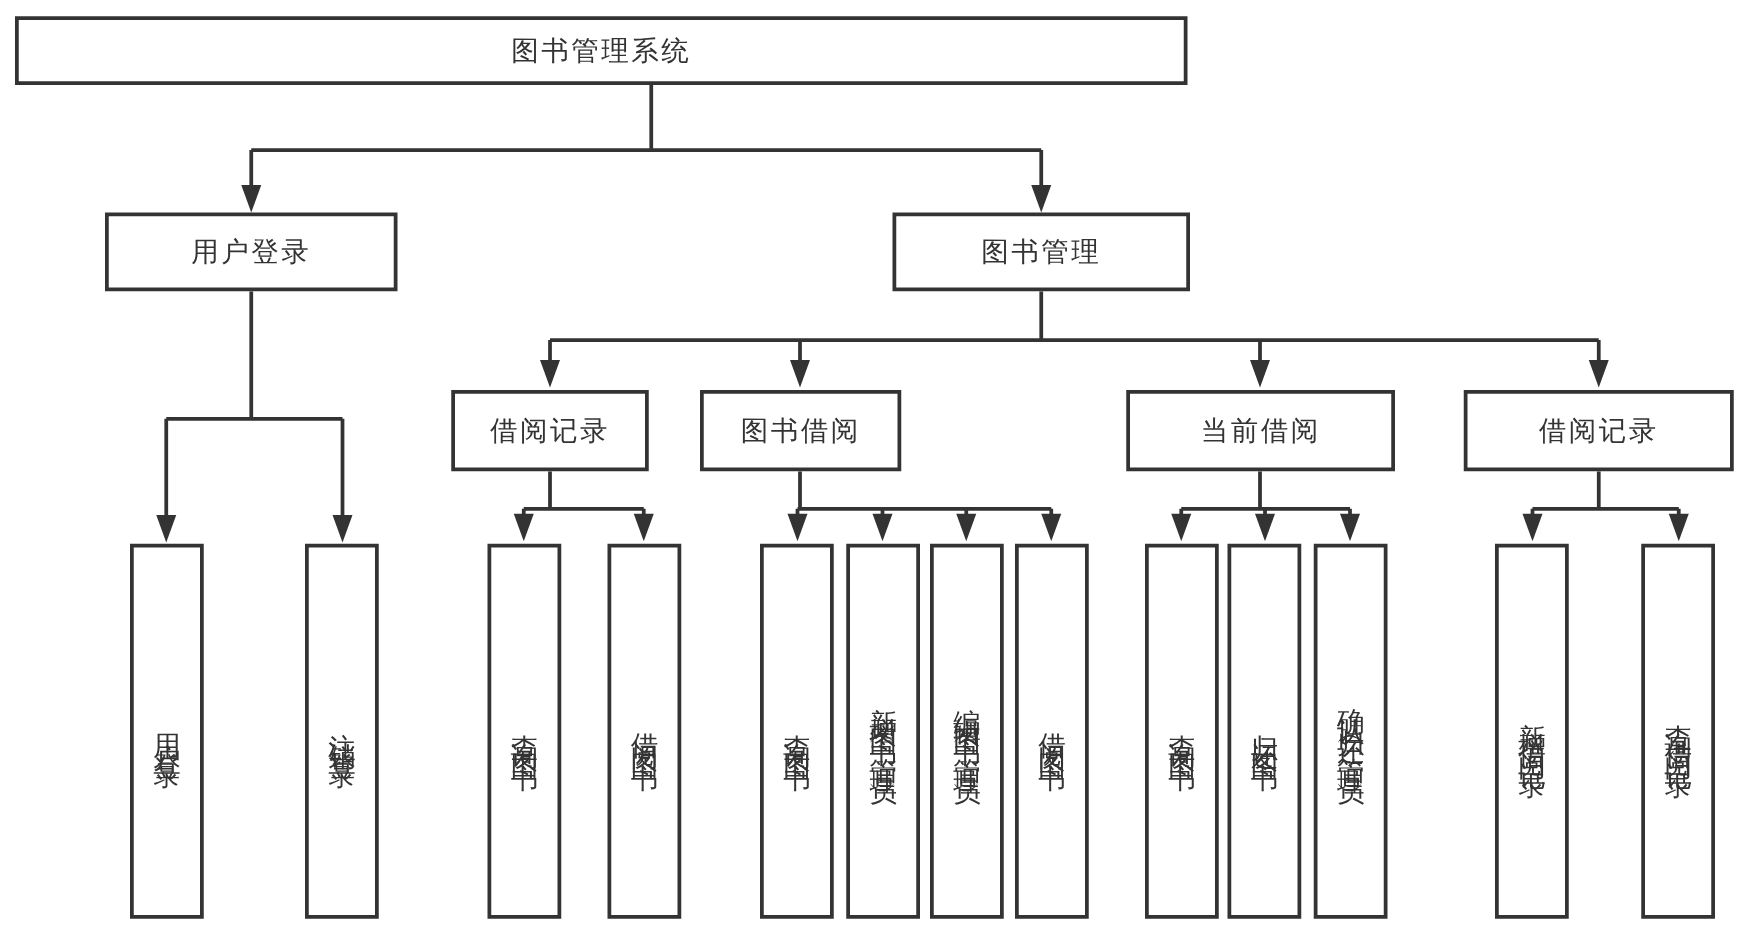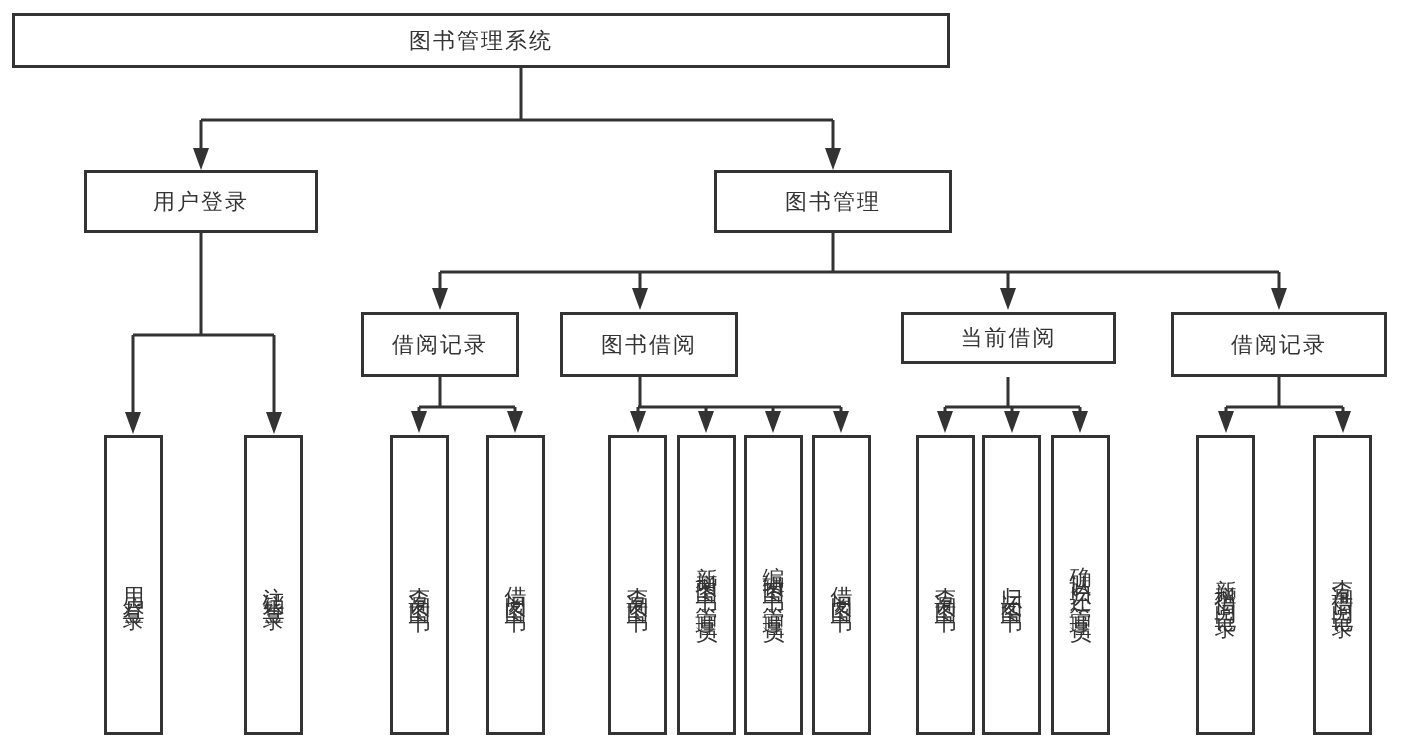--- a/index.html
+++ b/index.html
@@ -115,24 +115,24 @@
   <div class="box h" style="left:84px;top:170px;width:234px;height:63px">
     <span>用户登录</span>
   </div>
   <div class="box h" style="left:714px;top:170px;width:238px;height:63px">
     <span>图书管理</span>
   </div>
 
   <div class="box h" style="left:361px;top:312px;width:158px;height:65px">
     <span>借阅记录</span>
   </div>
-  <div class="box h" style="left:560px;top:312px;width:178px;height:65px">
+  <div class="box h" style="left:560px;top:312px;width:161px;height:65px">
     <span>图书借阅</span>
   </div>
-  <div class="box h" style="left:901px;top:312px;width:215px;height:52px">
+  <div class="box h" style="left:901px;top:312px;width:215px;height:65px">
     <span>当前借阅</span>
   </div>
   <div class="box h" style="left:1171px;top:312px;width:216px;height:65px">
     <span>借阅记录</span>
   </div>
 
   <div class="box v" style="left:104px;top:435px;width:59px;height:300px">
     <span>用户登录</span>
   </div>
   <div class="box v" style="left:244px;top:435px;width:59px;height:300px">

